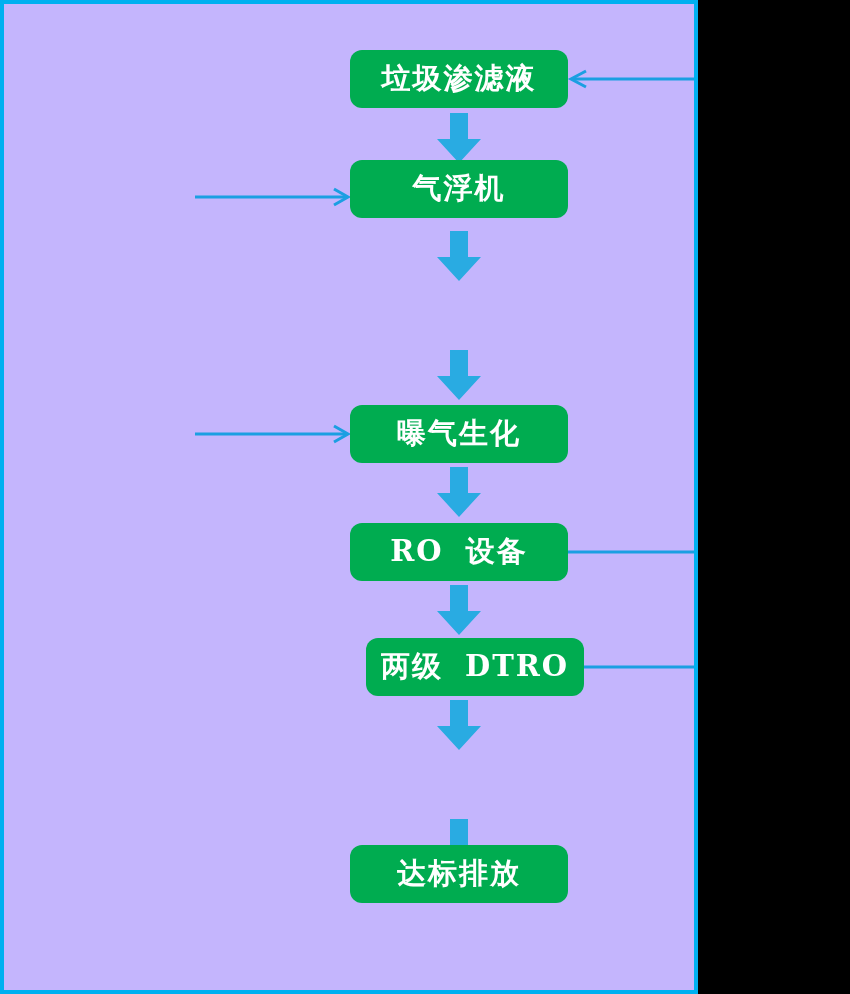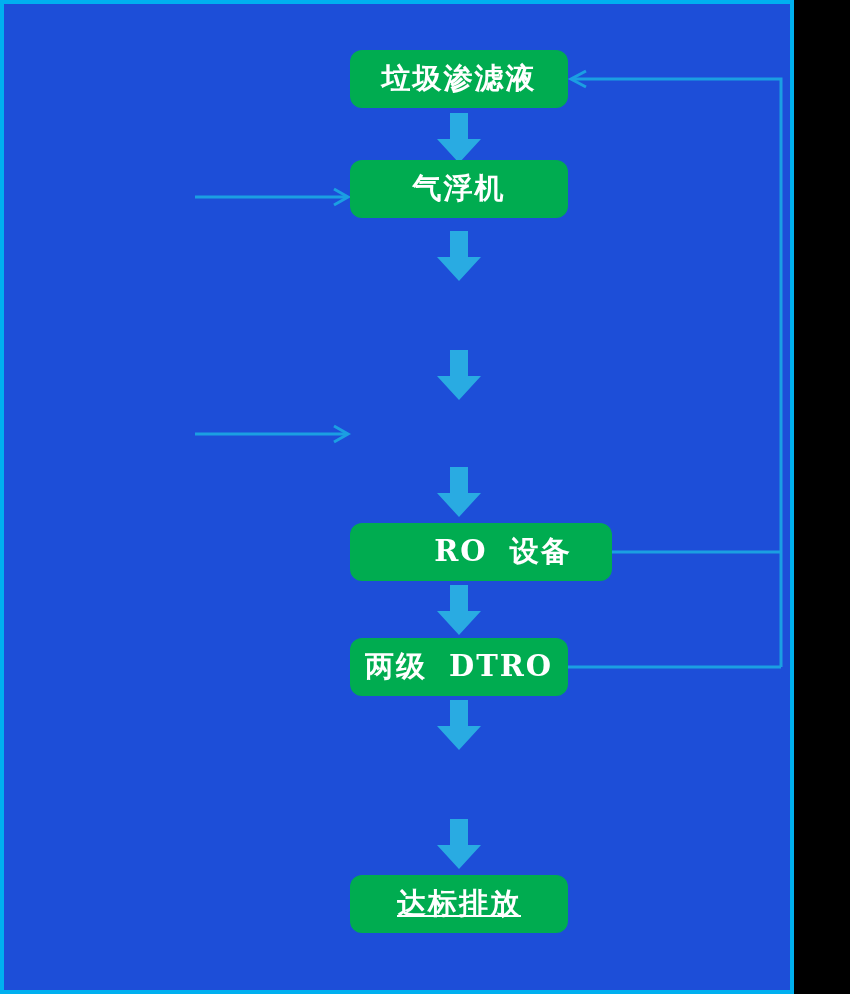--- a/index.html
+++ b/index.html
@@ -2,23 +2,23 @@
 <html><head>
 <meta charset="utf-8">
 <style>
   html, body {
     margin: 0;
     padding: 0;
     background: #000;
   }
   .canvas {
     position: relative;
-    width: 794px;
+    width: 698px;
     height: 994px;
-    background: #1d4ed8;
+    background: #c4b5fd;
     border: 4px solid #00B0F0;
     box-sizing: border-box;
     overflow: hidden;
     font-family: "DejaVu Serif", "Liberation Serif", serif;
   }
   .overlay {
     position: absolute;
     left: -4px;
     top: -4px;
     width: 850px;
@@ -39,24 +39,24 @@
     word-spacing: 10px;
     display: flex;
     align-items: center;
     justify-content: center;
     white-space: nowrap;
   }
   .n0 { top: 46px; }
   .n1 { top: 156px; }
   .n2 { top: 284px; }
   .n3 { top: 401px; }
-  .n4 { top: 519px; padding-left: 44px; }
-  .n5 { top: 634px; }
+  .n4 { top: 519px; }
+  .n5 { top: 634px; margin-left: 16px; }
   .n6 { top: 753px; }
-  .n7 { top: 871px; text-decoration: underline; }
+  .n7 { top: 841px; }
   .block-arrow { fill: #29ABE2; }
   .thin { stroke: #1B9FE2; stroke-width: 3; fill: none; }
 </style>
 </head>
 <body>
 
 <div class="canvas">
 
   <svg class="overlay" width="850" height="994" viewBox="0 0 850 994" xmlns="http://www.w3.org/2000/svg">
 
@@ -75,17 +75,18 @@
     <polyline class="thin" points="334,426 348,434 334,442"></polyline>
 
     <line class="thin" x1="568" y1="552" x2="781" y2="552"></line>
     <line class="thin" x1="568" y1="667" x2="781" y2="667"></line>
     <path class="thin" d="M781 667 L781 79 L572 79"></path>
     <polyline class="thin" points="586,71 571,79 586,87"></polyline>
   </svg>
 
   <div class="node n0">垃圾渗滤液</div>
   <div class="node n1">气浮机</div>
+  <div class="node n3">曝气生化</div>
   <div class="node n4">RO 设备</div>
   <div class="node n5">两级 DTRO</div>
   <div class="node n7">达标排放</div>
 
 </div>
 
 </body></html>

